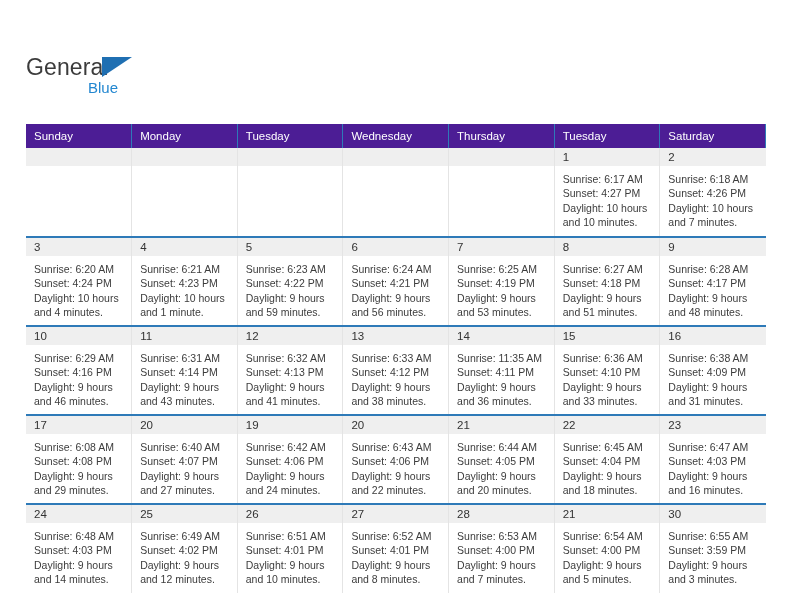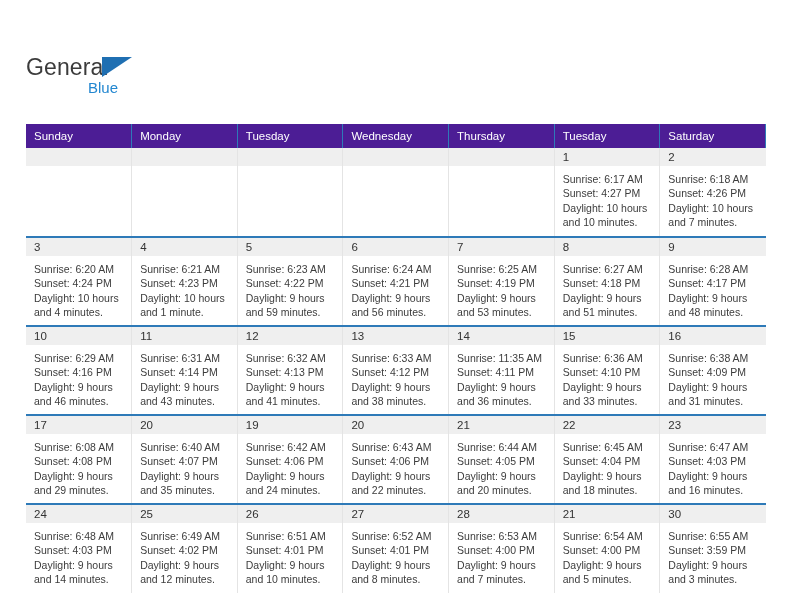--- a/index.html
+++ b/index.html
@@ -338,21 +338,21 @@
               <div class="cell-line">Daylight: 9 hours</div>
               <div class="cell-line">and 29 minutes.</div>
             </div>
           </td>
           <td>
             <div class="daynum">20</div>
             <div class="cell-body">
               <div class="cell-line">Sunrise: 6:40 AM</div>
               <div class="cell-line">Sunset: 4:07 PM</div>
               <div class="cell-line">Daylight: 9 hours</div>
-              <div class="cell-line">and 35 minutes.</div>
+              <div class="cell-line">and 27 minutes.</div>
             </div>
           </td>
           <td>
             <div class="daynum">19</div>
             <div class="cell-body">
               <div class="cell-line">Sunrise: 6:42 AM</div>
               <div class="cell-line">Sunset: 4:06 PM</div>
               <div class="cell-line">Daylight: 9 hours</div>
               <div class="cell-line">and 24 minutes.</div>
             </div>

